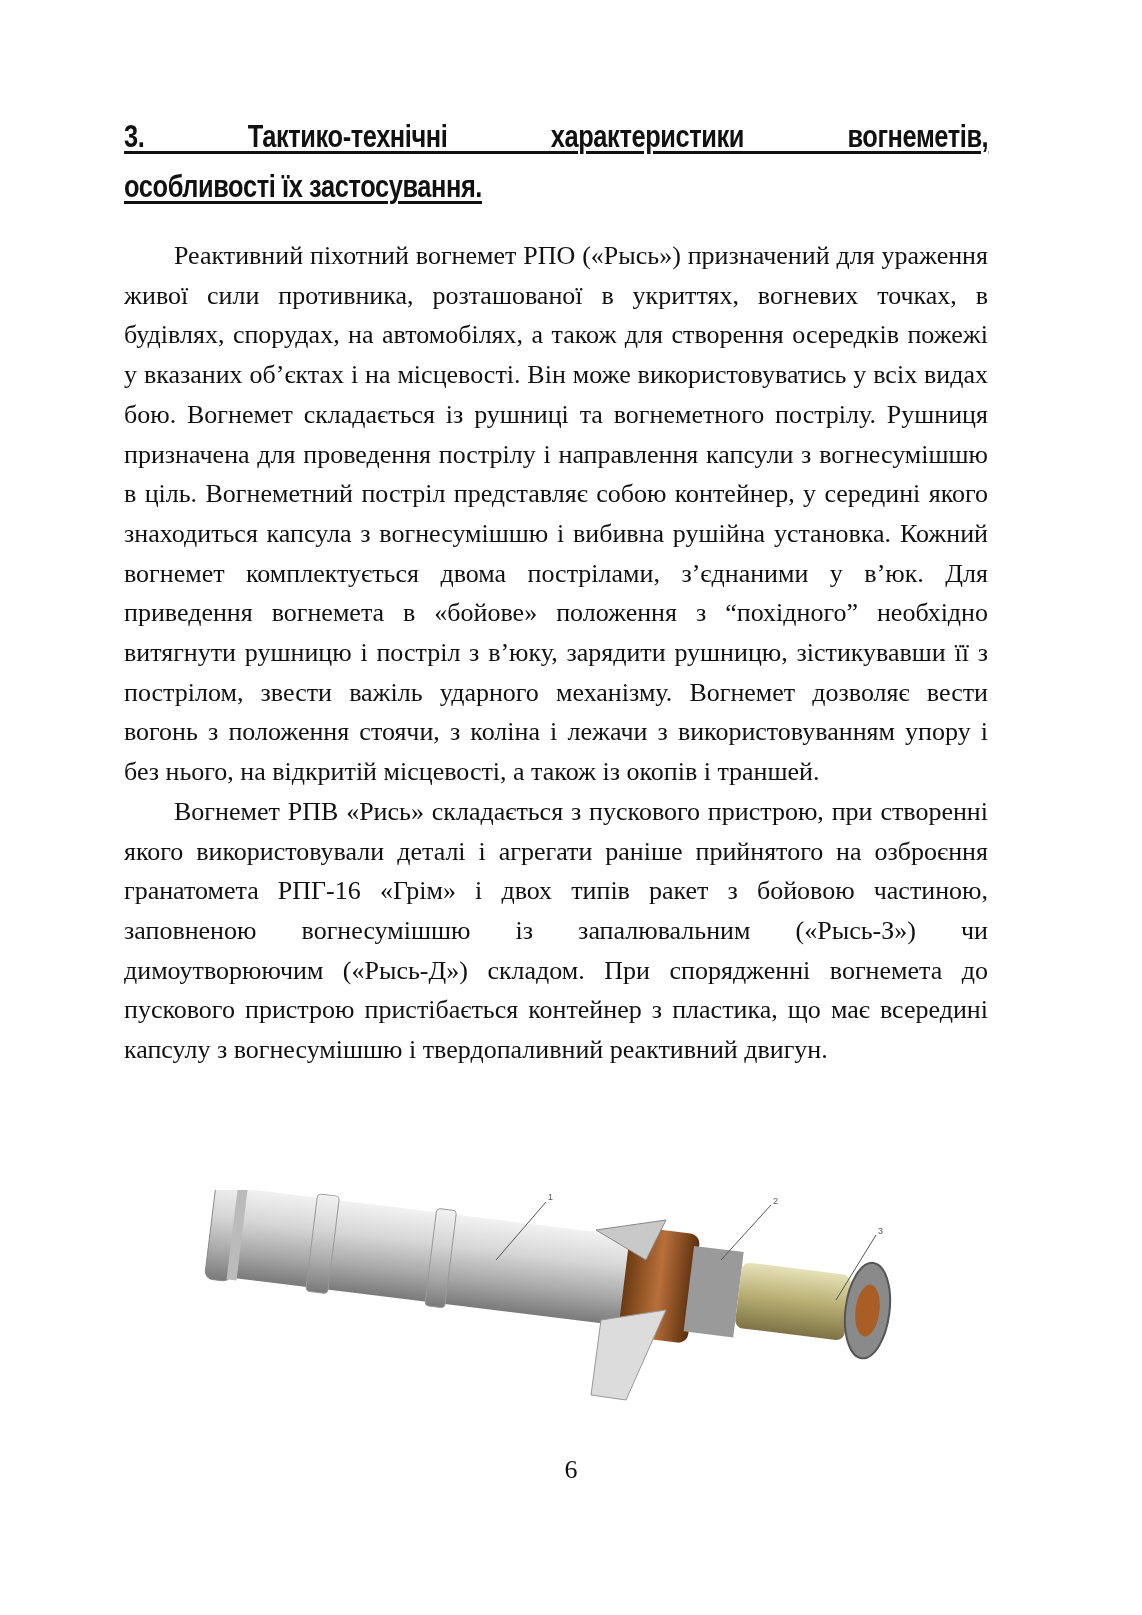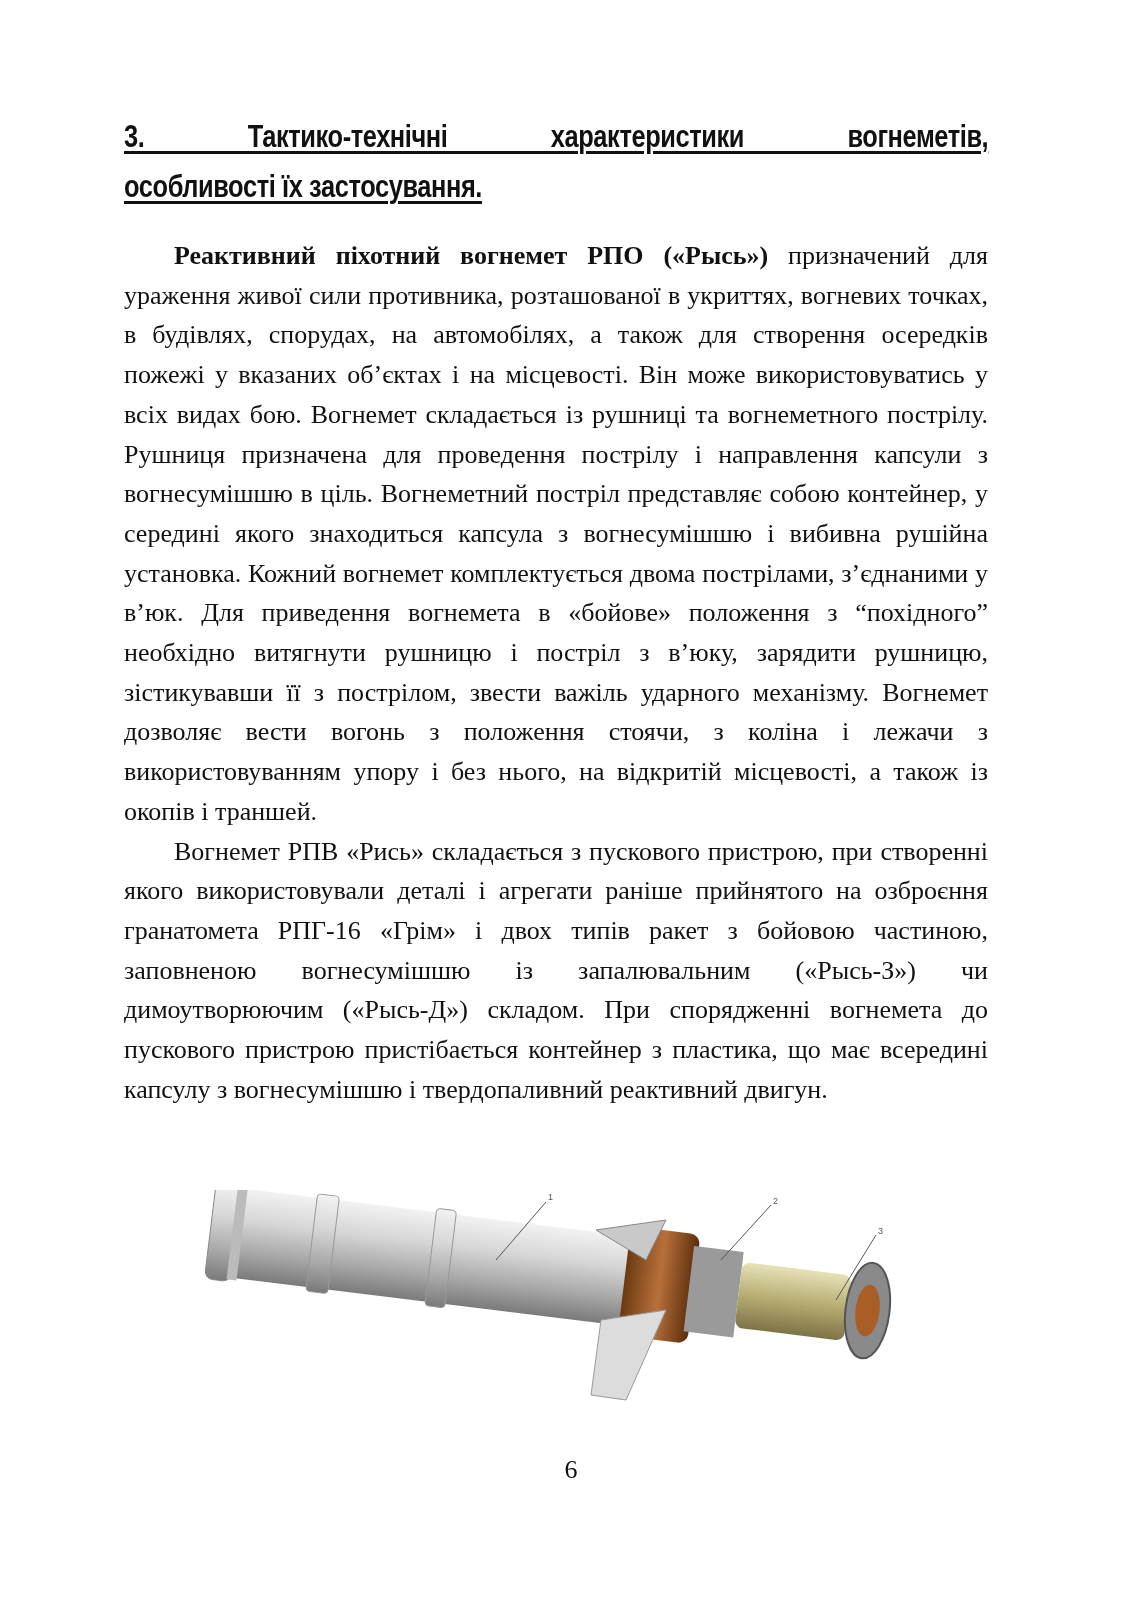--- a/index.html
+++ b/index.html
@@ -16,21 +16,21 @@
     letter-spacing: -0.5px; transform: scaleX(0.82); transform-origin: left top;
     width: 1054px;
   }
   .heading .line1 { display: block; text-align: justify; text-align-last: justify; }
   .heading .line2 { display: block; }
   .body-text {
     position: absolute; left: 124px; top: 236px; width: 864px;
     font-size: 26px; line-height: 39.7px; text-align: justify;
   }
   .body-text p { margin: 0; text-indent: 50px; }
-  .body-text b { font-weight: bold; }
+  .body-text b { font-weight: normal; }
   .figure {
     position: absolute; left: 196px; top: 1190px; width: 760px; height: 230px;
   }
   .page-number {
     position: absolute; left: 0; width: 1142px; top: 1455px; text-align: center;
     font-size: 26px;
   }
 </style>
 </head>
 <body>

